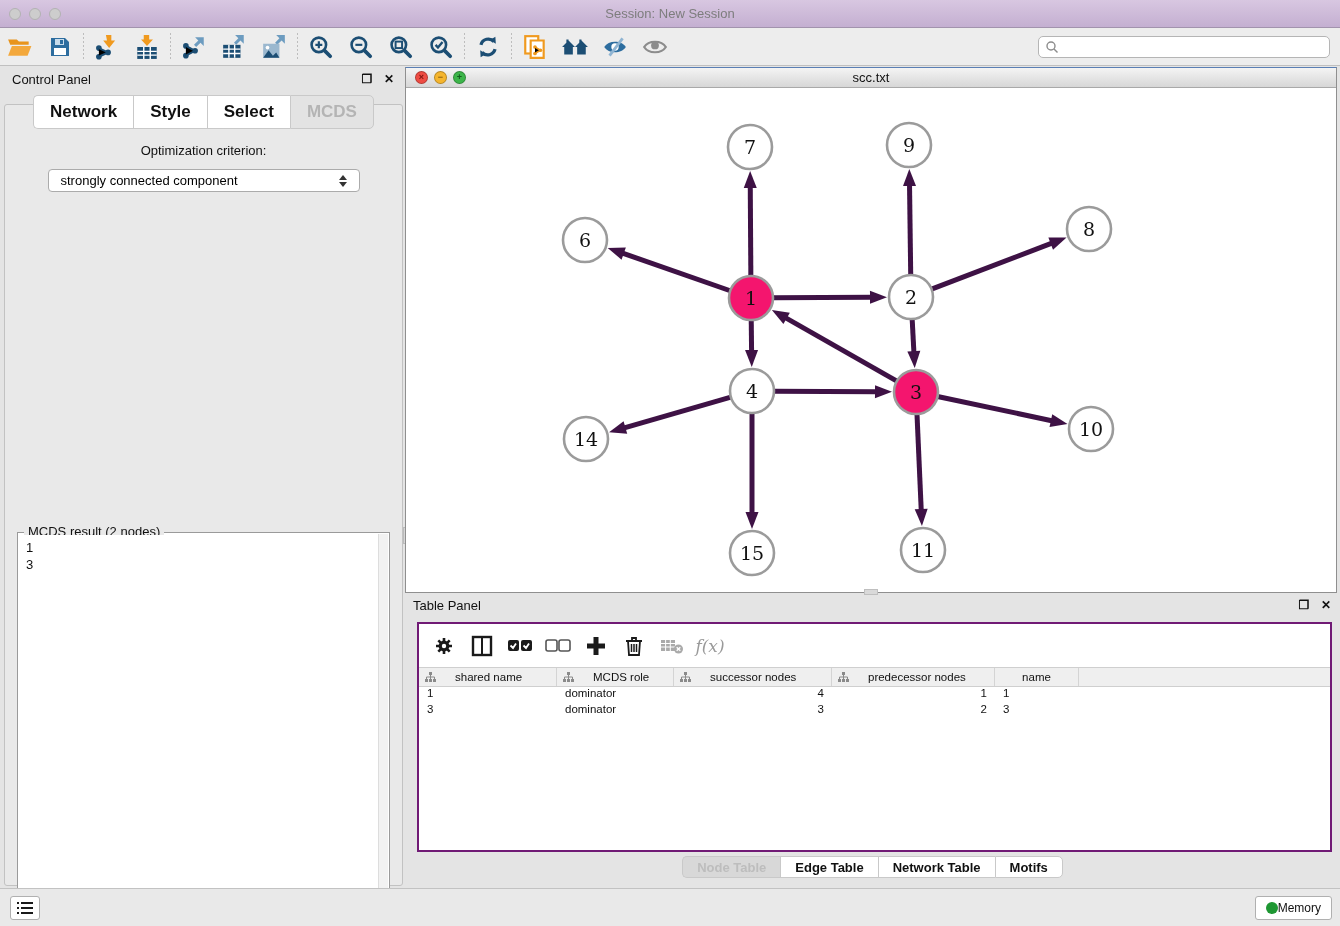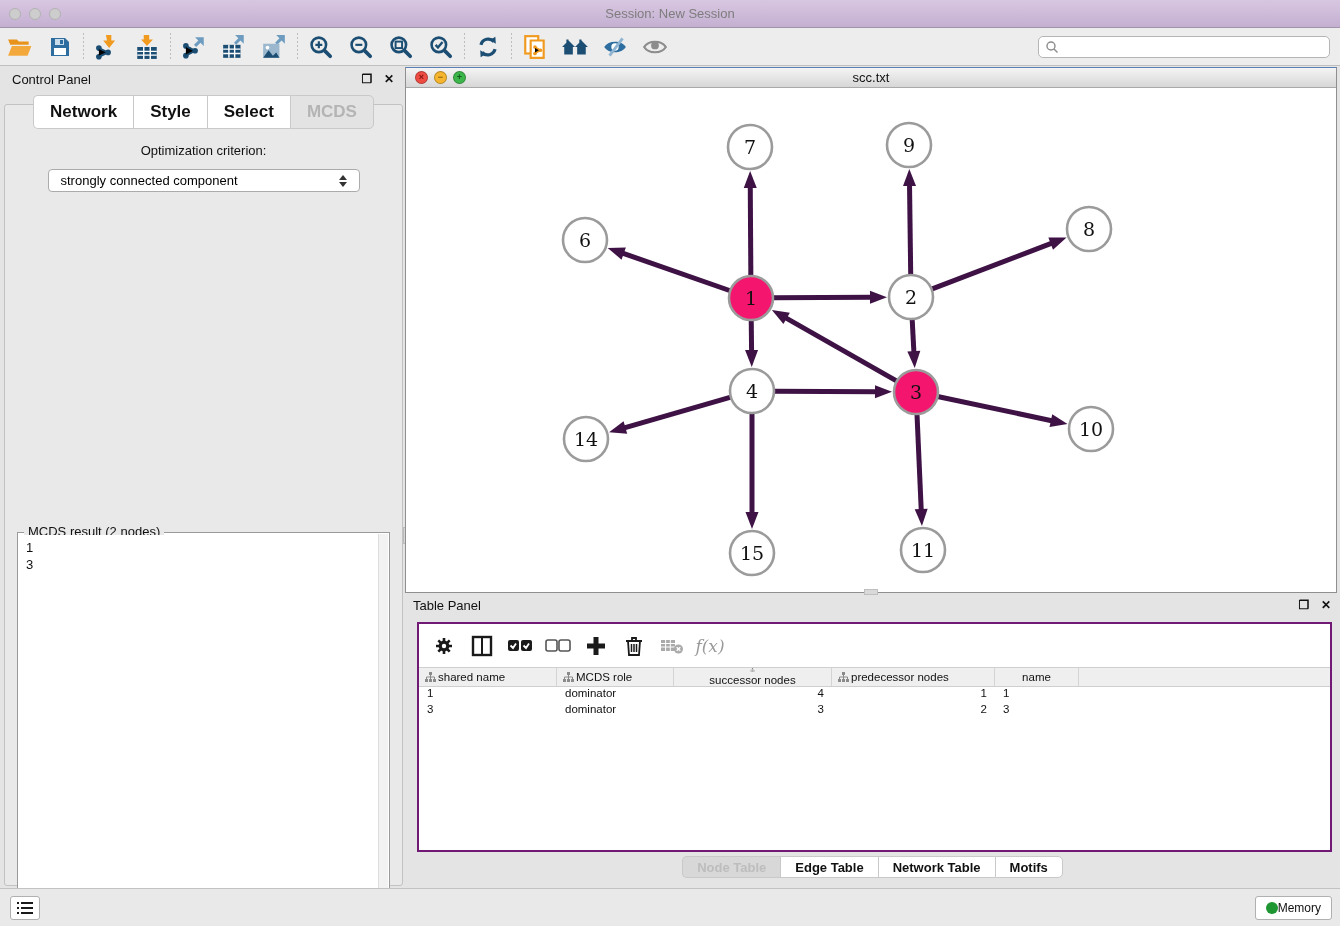--- a/index.html
+++ b/index.html
@@ -87,21 +87,21 @@
   #table-panel { position:absolute; left:405px; top:593px; width:935px; height:295px; }
   #tp-box { position:absolute; left:12px; top:29px; right:8px; height:230px;
     background:#fff; border:2px solid #701a75; }
   #tp-toolbar { height:43px; display:flex; align-items:center; gap:4px; padding-left:8px;
     background:#fff; }
   .tp-btn { width:34px; height:34px; display:flex; align-items:center; justify-content:center;
     background:none; border:none; }
   .fx { font-family:"DejaVu Serif", serif; font-style:italic; font-size:17px; color:#9a9a9a; }
   #tp-header { display:flex; height:20px; background:#efefef; border-top:1px solid #cfcfcf;
     border-bottom:1px solid #cfcfcf; }
-  .th { display:flex; align-items:center; gap:2px; padding:0 6px; font-size:11.5px; color:#111;
+  .th { display:flex; align-items:center; gap:19px; padding:0 6px; font-size:11.5px; color:#111;
     border-right:1px solid #d4d4d4; }
   .th.center { justify-content:center; }
   .tr { display:flex; height:16px; font-size:11.5px; color:#111; }
   .td { padding:0 8px; overflow:hidden; white-space:nowrap; }
   .td.right { text-align:right; }
   #tp-tabs { position:absolute; left:0; right:0; bottom:10px; display:flex; justify-content:center; }
   .tp-tab { height:22px; padding:0 14px; background:#fff; border:1px solid #c9c9c9;
     border-right:none; font-size:13px; font-weight:600; color:#111; display:flex; align-items:center; }
   .tp-tab:first-child { border-radius:5px 0 0 5px; }
   .tp-tab:last-child { border-radius:0 5px 5px 0; border-right:1px solid #c9c9c9; }
@@ -433,21 +433,21 @@
         <div class="th" style="width: 117px;">
           <svg width="11" height="11" viewBox="0 0 11 11">
             <rect x="4" y="0" width="3" height="3" fill="#8a8a8a"></rect>
             <rect x="0" y="7" width="3" height="3" fill="#8a8a8a"></rect>
             <rect x="4" y="7" width="3" height="3" fill="#8a8a8a"></rect>
             <rect x="8" y="7" width="3" height="3" fill="#8a8a8a"></rect>
             <path stroke="#8a8a8a" stroke-width="1" fill="none" d="M5.5 3v2M1.5 7V5h8v2M5.5 5v2"></path>
           </svg>
           <span>MCDS role</span>
         </div>
-        <div class="th" style="width: 158px; flex-direction: column;">
+        <div class="th" style="width: 158px;">
           <svg width="11" height="11" viewBox="0 0 11 11">
             <rect x="4" y="0" width="3" height="3" fill="#8a8a8a"></rect>
             <rect x="0" y="7" width="3" height="3" fill="#8a8a8a"></rect>
             <rect x="4" y="7" width="3" height="3" fill="#8a8a8a"></rect>
             <rect x="8" y="7" width="3" height="3" fill="#8a8a8a"></rect>
             <path stroke="#8a8a8a" stroke-width="1" fill="none" d="M5.5 3v2M1.5 7V5h8v2M5.5 5v2"></path>
           </svg>
           <span>successor nodes</span>
         </div>
         <div class="th" style="width: 163px;">

